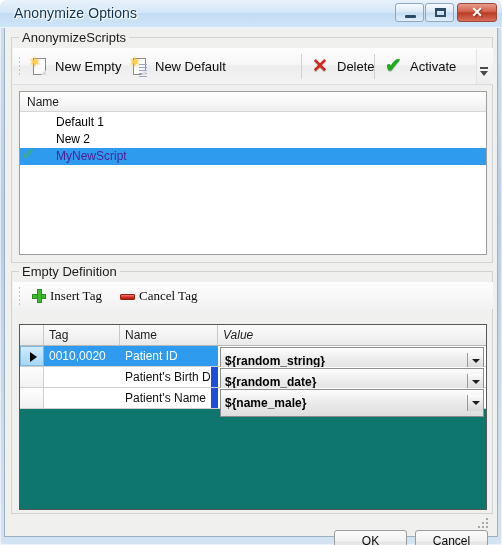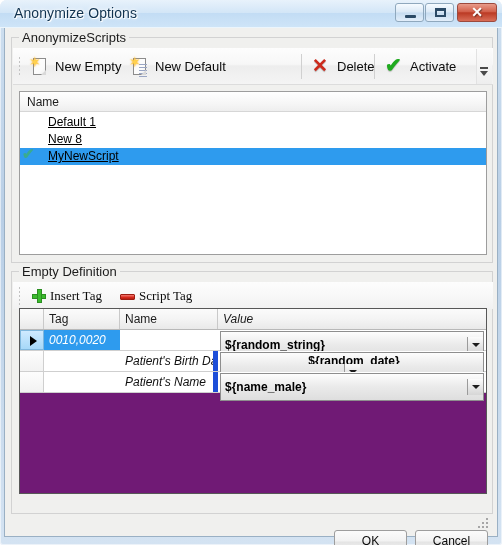--- a/index.html
+++ b/index.html
@@ -228,33 +228,33 @@
   }
   #lv-header .hcell {
     position: absolute; left: 7px; top: 3px;
     font-size: 12px; color: #1c1c1c;
   }
   .lv-row {
     position: absolute; left: 0; right: 0; height: 17px;
     font-size: 12px; color: #000000;
     line-height: 17px;
   }
-  .lv-row .lv-text { position: absolute; left: 28px; white-space: nowrap; text-decoration: underline; }
+  .lv-row .lv-text { position: absolute; left: 36px; white-space: nowrap; }
   .lv-row.selected { background: #2e9bee; }
-  .lv-row.selected .lv-text { color: #000000; }
+  .lv-row.selected .lv-text { color: #4c1d95; }
   .lv-check {
     position: absolute; left: 2px; top: -3px;
     font-size: 15px; line-height: 17px; color: #3aab8f; font-weight: bold;
   }
 
   
   #grid {
-    position: absolute; left: 7px; top: 36px;
+    position: absolute; left: 7px; top: 52px;
     width: 468px; height: 186px;
-    background: #701a75;
+    background: #0f766e;
     border: 1px solid #575757;
     box-sizing: border-box;
     overflow: hidden;
     padding-left: 28px;
   }
   #grid-header {
     position: absolute; left: 0; top: 0; right: 0; height: 20px;
     background: linear-gradient(180deg,#fbfbfb 0%, #f3f3f3 55%, #e9e9e9 100%);
     border-bottom: 1px solid #b8b8b8;
   }
@@ -285,24 +285,24 @@
   .rowhdr .tri {
     position: absolute; left: 9px; top: 5px;
     width: 0; height: 0;
     border-top: 5px solid transparent;
     border-bottom: 5px solid transparent;
     border-left: 7px solid #000000;
   }
   .gcell {
     position: absolute; top: 0; height: 20px; line-height: 20px;
     font-size: 12px; color: #111111;
-    border-right: 5px solid #1d4ed8;
+    border-right: 7px solid #1d4ed8;
     box-sizing: border-box;
     padding-left: 5px;
-    white-space: nowrap; overflow: hidden; font-style: italic;
+    white-space: nowrap; overflow: hidden;
   }
   .grid-row.selected .gcell.sel { background: #2e9bee; color: #ffffff; border-right-color: #2e9bee; }
 
   .combocell {
     position: absolute; top: 1px; height: 28px;
     background: linear-gradient(180deg,#fdfdfd 0%, #eaeaea 50%, #dedede 100%);
     border: 1px solid #8e8e8e;
     box-sizing: border-box;
     display: flex; align-items: center;
   }
@@ -425,21 +425,21 @@
 
       <div id="listview">
         <div id="lv-header">
           <span class="hcell">Name</span>
         </div>
 
         <div class="lv-row" style="top:22px;">
           <span class="lv-text">Default 1</span>
         </div>
         <div class="lv-row" style="top:39px;">
-          <span class="lv-text">New 8</span>
+          <span class="lv-text">New 2</span>
         </div>
         <div class="lv-row selected" style="top:56px;">
           <span class="lv-check">✔</span>
           <span class="lv-text">MyNewScript</span>
         </div>
       </div>
     </div>
 
     <div class="groupbox" id="grp-definition">
       <div class="group-label">Empty Definition</div>
@@ -454,47 +454,48 @@
                 <i class="v"></i>
               </span>
           </span>
           <span class="tlabel" style="margin-left:2px;">Insert Tag</span>
         </div>
 
         <div class="tool-item" style="left:100px; top:2px; height:23px;">
           <span class="ico" style="width:19px;flex:0 0 19px;height:18px;">
             <span class="minusmark"></span>
           </span>
-          <span class="tlabel" style="margin-left:2px;">Script Tag</span>
+          <span class="tlabel" style="margin-left:2px;">Cancel Tag</span>
         </div>
       </div>
 
       <div id="grid">
         <div id="grid-header">
           <div class="gh-cell" style="left:0; width:24px; padding-left:0;"></div>
           <div class="gh-cell" style="left:24px; width:76px;">Tag</div>
           <div class="gh-cell" style="left:100px; width:98px;">Name</div>
           <div class="gh-cell" style="left:198px; right:0; width:268px; border-right:none;font-style:italic;">Value</div>
         </div>
 
         <div class="grid-row current selected" style="top:21px;">
           <div class="rowhdr">
               <span class="tri"></span>
             </div>
           <div class="gcell sel" style="left:24px; width:76px;">0010,0020</div>
+          <div class="gcell sel" style="left:100px; width:98px;">Patient ID</div>
           <div class="combocell" style="left:200px; width:264px;">
             <span class="ctext">${random_string}</span>
             <span class="cbtn"></span>
           </div>
         </div>
 
         <div class="grid-row" style="top:42px;">
           <div class="rowhdr"></div>
           <div class="gcell" style="left:100px; width:98px;">Patient's Birth Date</div>
-          <div class="combocell" style="left:200px; width:264px;flex-direction:column;">
+          <div class="combocell" style="left:200px; width:264px;">
             <span class="ctext">${random_date}</span>
             <span class="cbtn"></span>
           </div>
         </div>
 
         <div class="grid-row" style="top:63px;">
           <div class="rowhdr"></div>
           <div class="gcell" style="left:100px; width:98px;">Patient's Name</div>
           <div class="combocell" style="left:200px; width:264px;">
             <span class="ctext">${name_male}</span>

